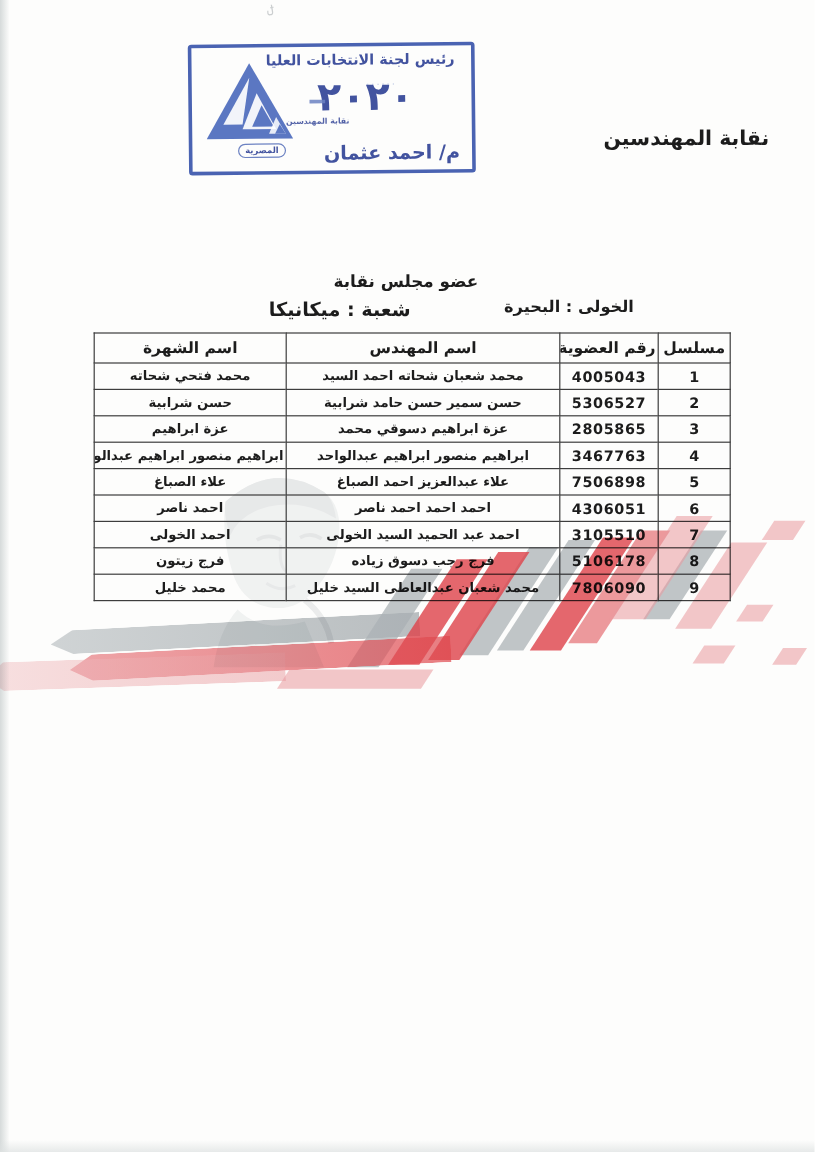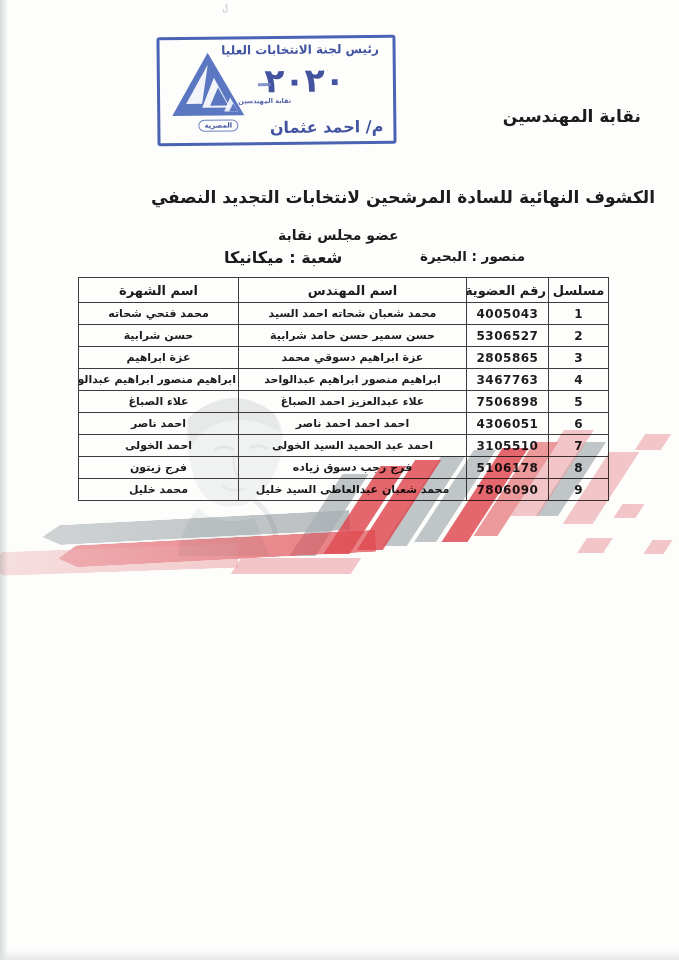--- a/index.html
+++ b/index.html
@@ -98,23 +98,22 @@
         <polygon points="42,26 58,56 30,56" fill="#fff" opacity="0.92"></polygon>
         <polygon points="46,36 56,54 38,54" fill="#5b77c2"></polygon>
         <polygon points="58,46 66,60 52,60" fill="#fff" opacity="0.85"></polygon>
         <polygon points="61,52 66,60 57,60" fill="#5b77c2"></polygon>
       </svg>
     </div>
     <div class="stamp-caption arabic">المصرية</div>
   </div>
 
   <div class="h-org arabic">نقابة المهندسين</div>
-  <div class="h-title arabic">الكشوف النهائية للسادة المرشحين لانتخابات التجديد النصفي</div>
   <div class="h-position arabic">عضو مجلس نقابة</div>
-  <div class="h-synd arabic">منصور : البحيرة</div>
+  <div class="h-synd arabic">الخولى : البحيرة</div>
   <div class="h-div arabic">شعبة : ميكانيكا</div>
 
   <div class="face-wm">
     <svg width="150" height="170" viewBox="0 0 150 170">
       <path d="M30,30 Q70,-5 112,22 Q128,34 124,62 Q120,86 104,104 Q88,122 66,118 Q44,114 36,90 Q26,58 30,30 Z" fill="#c4cacd"></path>
       <path d="M30,30 Q70,-5 112,22 Q120,28 122,44 Q96,28 66,34 Q42,40 34,58 Q28,42 30,30 Z" fill="#9aa1a6"></path>
       <path d="M56,62 q10,-6 20,0 M92,60 q9,-5 18,1" stroke="#8d9499" stroke-width="3" fill="none"></path>
       <path d="M76,66 q-2,16 4,22 M64,98 q12,8 24,2" stroke="#9aa1a6" stroke-width="2.5" fill="none"></path>
       <path d="M40,120 Q60,140 96,130 L112,168 L20,168 Q24,138 40,120 Z" fill="#c4cacd"></path>
       <path d="M96,112 q18,14 22,36" stroke="#aab0b4" stroke-width="5" fill="none"></path>

